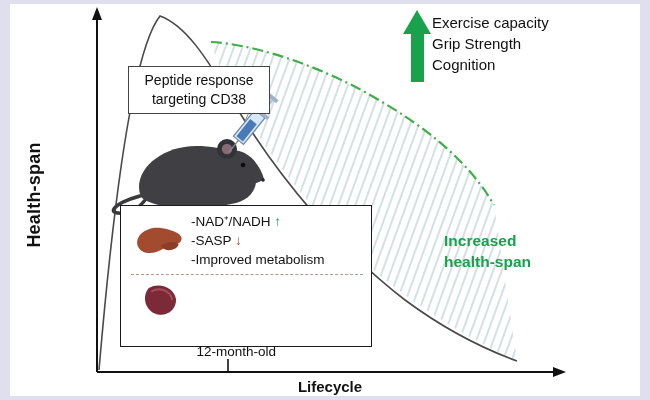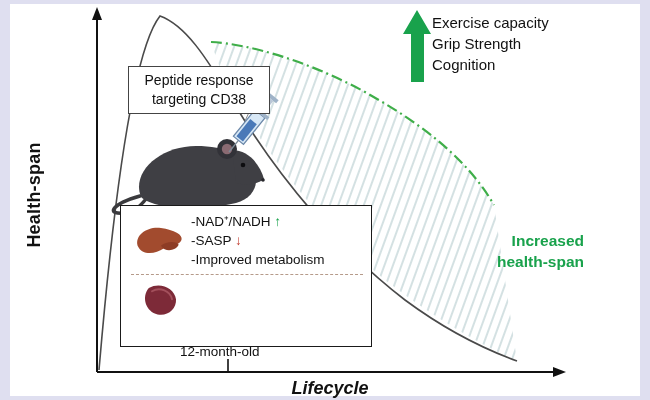--- a/index.html
+++ b/index.html
@@ -11,46 +11,46 @@
   }
   .canvas{position:absolute;left:10px;right:10px;top:4px;bottom:4px;background:#ffffff;}
   .layer{position:absolute;left:0;top:0;width:650px;height:400px;}
   .txt{position:absolute;z-index:3;}
   .ylabel{
     left:34px;top:195px;transform:translate(-50%,-50%) rotate(-90deg);
     font-weight:bold;font-size:18px;letter-spacing:.2px;white-space:nowrap;
   }
   .xlabel{
     left:330px;top:378px;transform:translateX(-50%);
-    font-weight:bold;font-size:18px;font-style:italic;
+    font-weight:bold;font-size:15px;
   }
   .benefits{
     left:432px;top:12px;font-size:15px;line-height:21px;
   }
   .vaccinebox{
     left:128px;top:66px;width:132px;
     background:#fff;border:1.4px solid #444;
     padding:4px 4px;text-align:center;
     font-size:14px;line-height:19px;
   }
   .resultsbox{
     left:120px;top:205px;width:252px;
     background:#fff;border:1.6px solid #1a1a1a;
     padding:6px 6px 26px 8px;box-sizing:border-box;
   }
   .rrow{display:flex;align-items:center;}
   .ricon{flex:0 0 62px;display:flex;justify-content:center;}
   .rtext{font-size:13.5px;line-height:19px;}
   .rdiv{border-top:1.6px dashed #b59a8a;margin:5px 2px;}
   .increased{
-    left:444px;top:230px;width:140px;text-align:right;
+    left:444px;top:230px;width:140px;text-align:left;
     color:#19a24c;font-weight:bold;font-size:15.5px;line-height:21px;
   }
   .ticklabel{
-    left:180px;top:344px;width:96px;text-align:left;font-size:13.5px;
+    left:180px;top:344px;width:96px;text-align:right;font-size:13.5px;
   }
   .up{color:#19a24c;font-weight:bold;}
   .down{color:#c0392b;font-weight:bold;}
 </style>
 </head>
 <body>
 
 <div class="page">
   <div class="canvas"></div>
 

